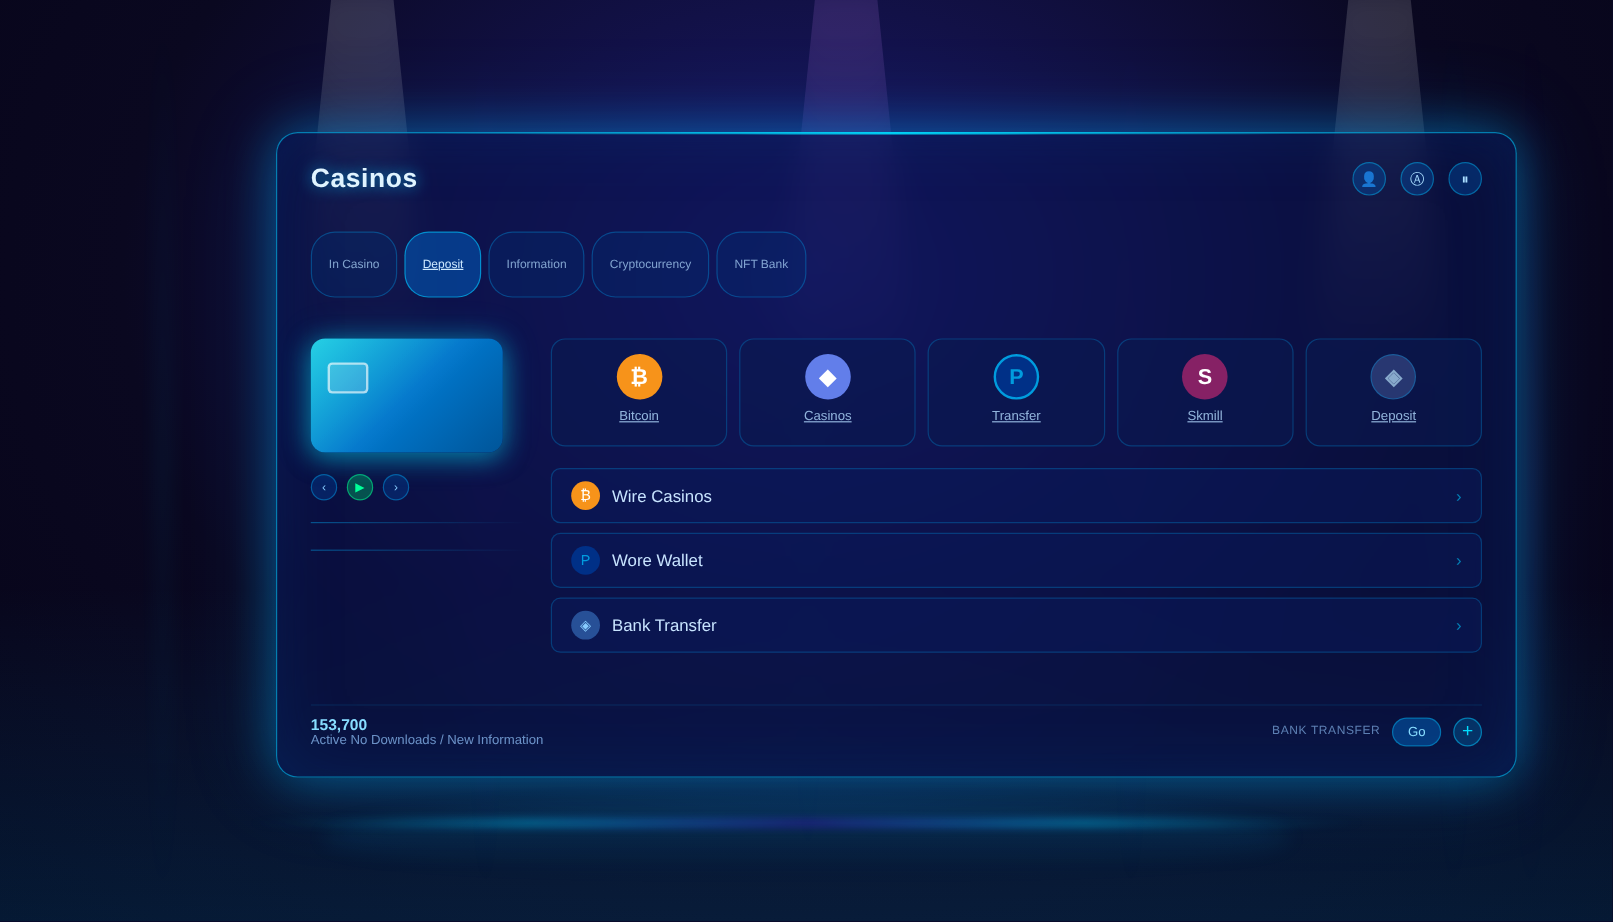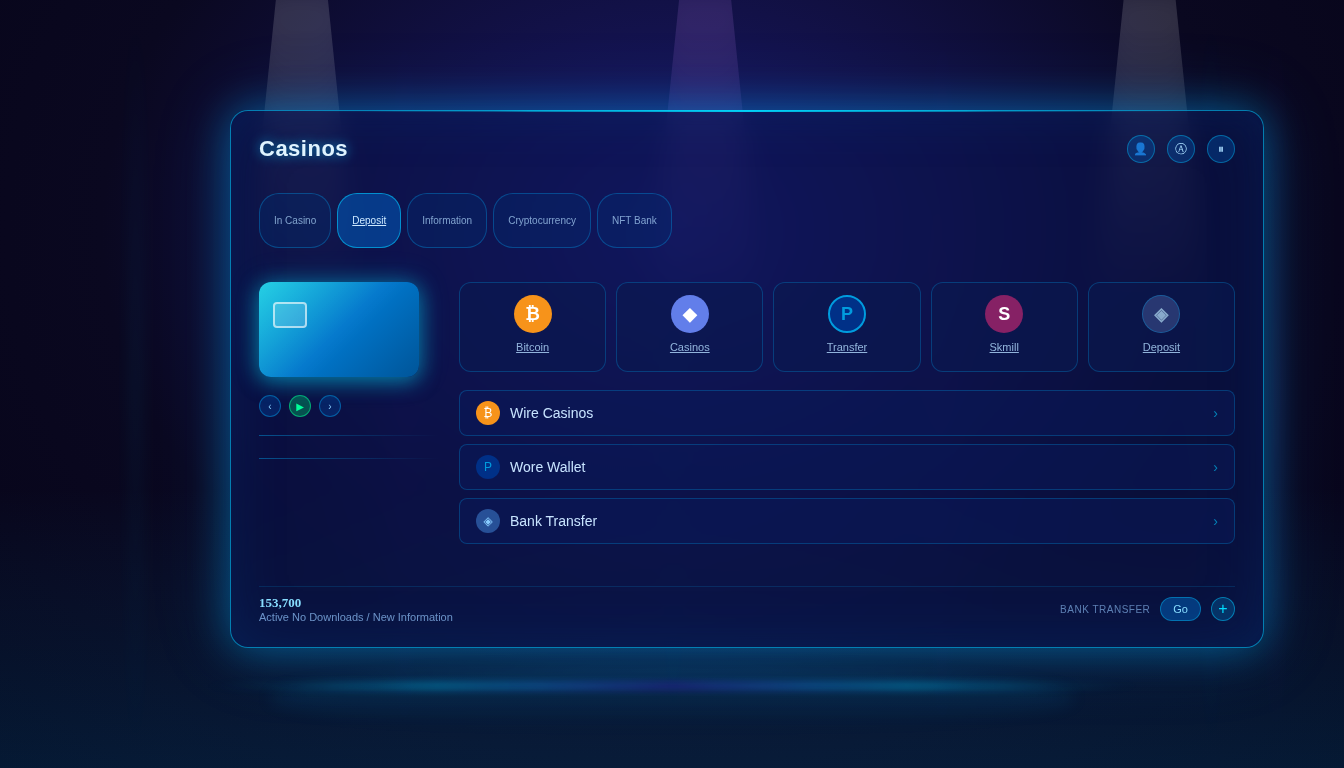--- a/index.html
+++ b/index.html
@@ -345,21 +345,20 @@
 
     .footer-stats {
       color: rgba(150,200,255,0.7);
       font-size: 11px;
     }
 
     .footer-stat-number {
       color: #88ddff;
       font-size: 13px;
       font-weight: 600;
-      font-family: Liberation Serif, serif;
     }
 
     .footer-right {
       display: flex;
       align-items: center;
       gap: 10px;
     }
 
     .footer-badge {
       color: rgba(150,200,255,0.6);

